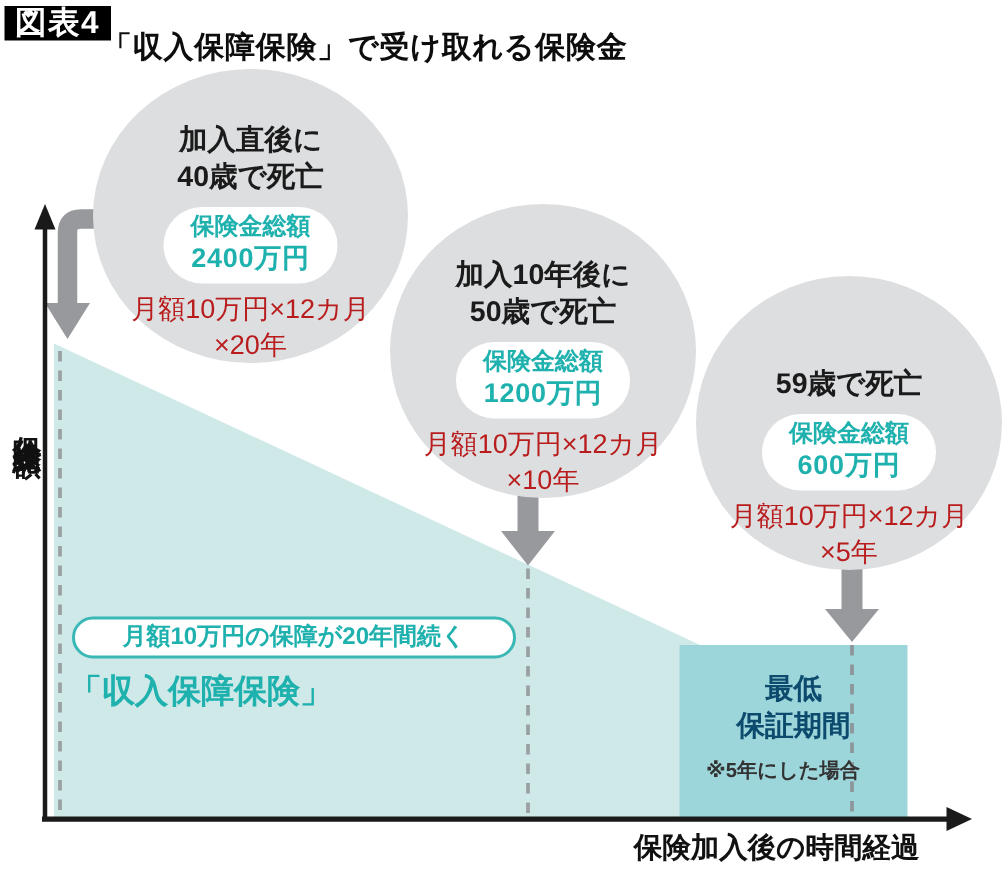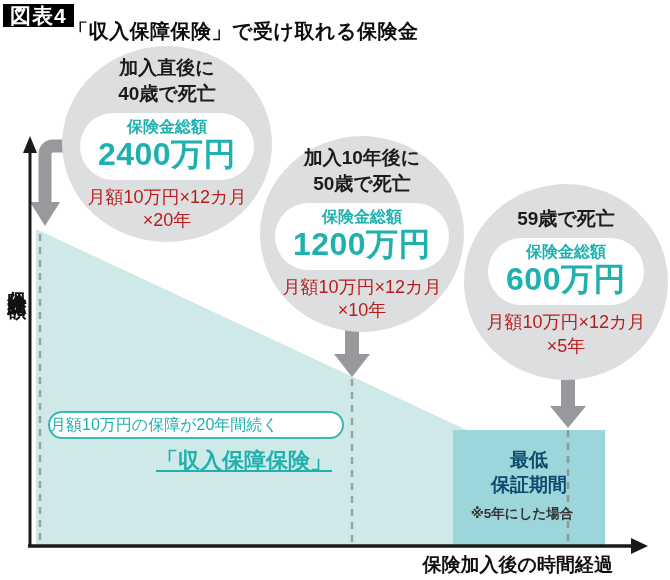--- a/index.html
+++ b/index.html
@@ -13,41 +13,41 @@
     position:absolute;left:3px;top:4px;background:#000;color:#fff;
     font-size:21px;font-weight:bold;padding:2px 7px;line-height:19px;letter-spacing:1px;
   }
   .title{
     position:absolute;left:68px;top:18px;font-size:20px;font-weight:bold;color:#0d0d0d;
     letter-spacing:.5px;white-space:nowrap;
   }
   
   .bubble{
     position:absolute;border-radius:50%;background:#dcdee0;
-    display:flex;flex-direction:column;align-items:center;justify-content:center;
+    display:flex;flex-direction:column;align-items:center;justify-content:flex-end;
     text-align:center;
   }
   .bubble .head{font-size:19px;font-weight:bold;line-height:1.32;color:#1b1b1b;}
   .pill{
     background:#fff;border-radius:999px;padding:5px 18px 7px;margin:7px 0 6px;
     display:flex;flex-direction:column;align-items:center;line-height:1.15;
   }
   .pill .pill-label{font-size:16px;font-weight:bold;color:#1fb1ae;}
-  .pill .amount{font-size:32px;font-weight:bold;color:#1fb1ae;letter-spacing:.5px;}
+  .pill .amount{font-size:18px;font-weight:bold;color:#1fb1ae;letter-spacing:.5px;}
   .calc{font-size:18px;line-height:1.3;color:#b91c1c;}
   
   .tri-pill{
     position:absolute;left:48px;top:411px;width:292px;height:24px;
     border:2px solid #3ab8b5;border-radius:999px;background:#fff;
-    font-size:16px;font-weight:400;color:#1fb1ae;line-height:24px;
+    font-size:16px;font-weight:700;color:#1fb1ae;text-align:center;line-height:24px;
     white-space:nowrap;
   }
   .tri-label{
-    position:absolute;left:36px;top:446px;width:296px;text-align:right;
-    font-size:22px;font-weight:bold;color:#1fb1ae;white-space:nowrap;text-decoration:underline;
+    position:absolute;left:46px;top:446px;width:296px;text-align:left;
+    font-size:22px;font-weight:bold;color:#1fb1ae;white-space:nowrap;
   }
   
   .gbox-label{
     position:absolute;left:453px;top:448px;width:152px;text-align:center;
     font-size:19px;font-weight:bold;color:#0c4a6e;line-height:1.3;
   }
   .gbox-note{
     position:absolute;left:446px;top:505px;width:152px;text-align:center;
     font-size:13.5px;font-weight:600;color:#333;white-space:nowrap;
   }

